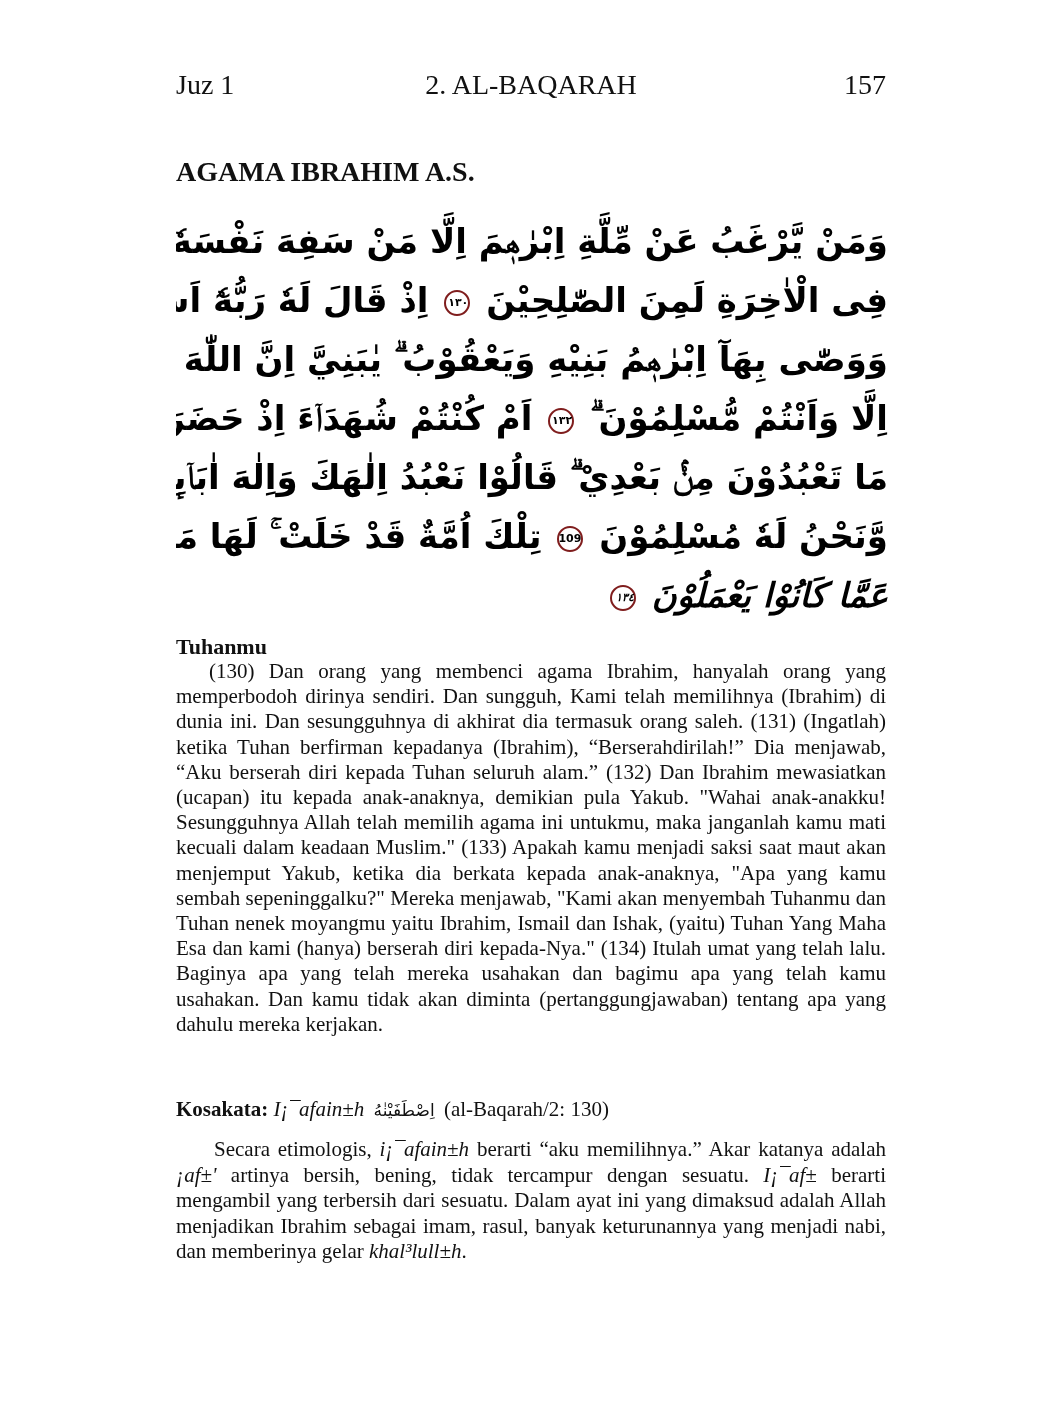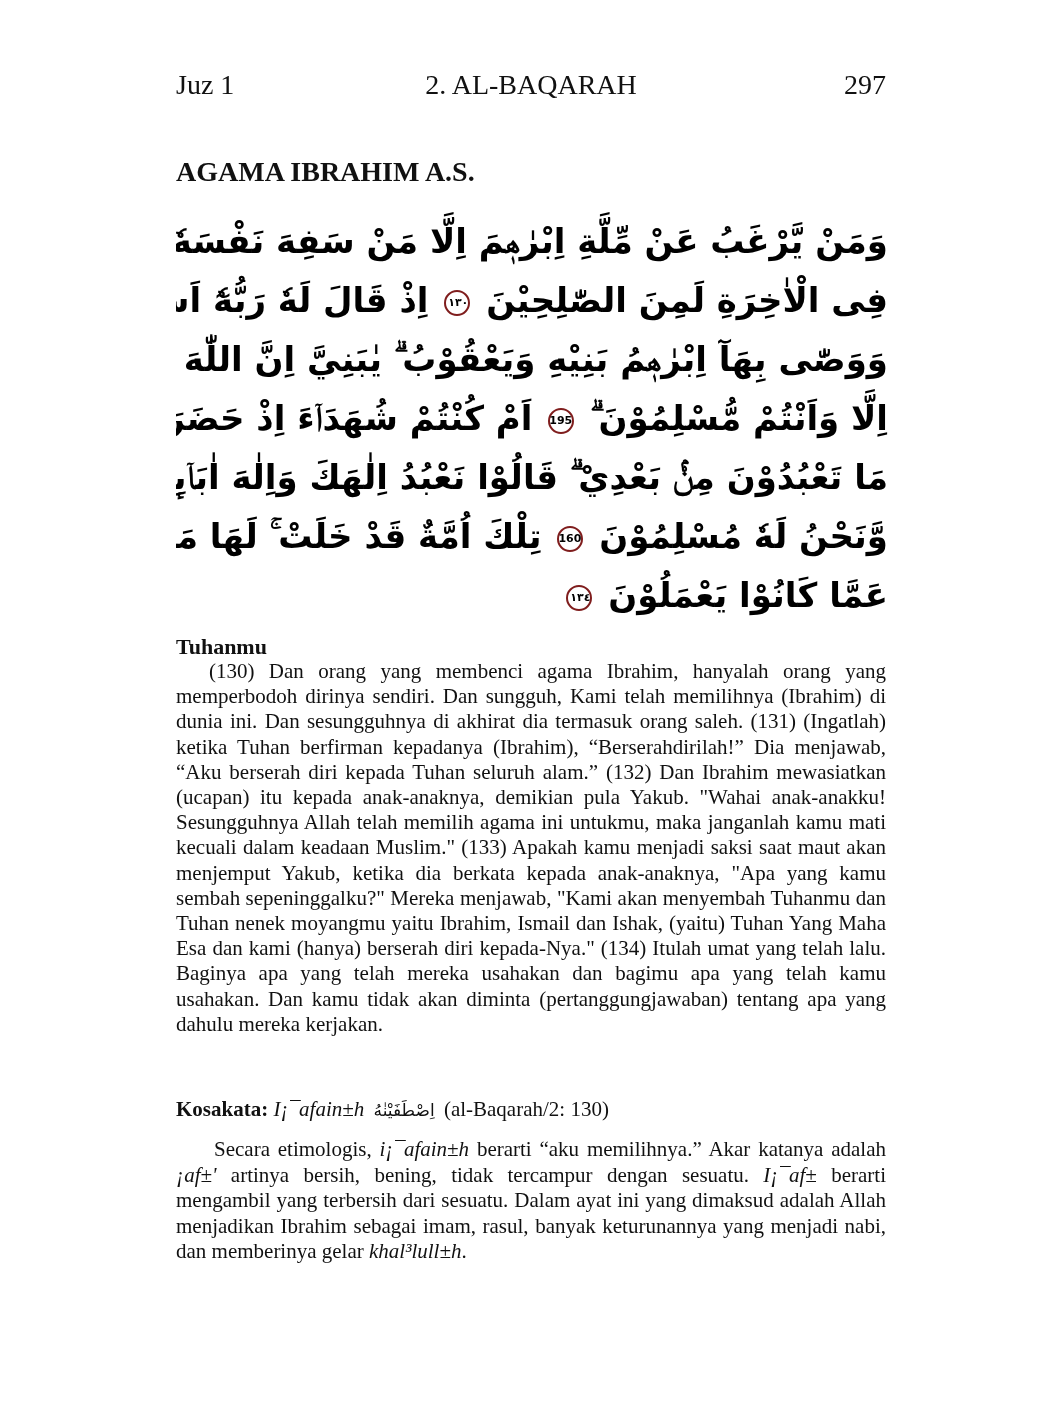--- a/index.html
+++ b/index.html
@@ -23,21 +23,21 @@
   .arabic-block {
     position: absolute; top: 212px; left: 176px; width: 712px; height: 420px;
     direction: rtl; font-family: "DejaVu Sans", sans-serif; font-weight: bold;
     color: #000;
   }
   .arabic-line {
     height: 59px; line-height: 59px; font-size: 34px; white-space: nowrap;
     text-align: justify; text-align-last: justify; overflow: hidden;
     letter-spacing: 0px;
   }
-  .arabic-line.last { text-align-last: right; text-align: right; }
+  .arabic-line.last { text-align-last: right; text-align: right; font-style: italic; }
   .ayah-mark {
     display: inline-block; width: 22px; height: 22px; border: 2px solid #7f1d1d;
     border-radius: 50%; font-size: 11px; line-height: 22px; text-align: center;
     vertical-align: middle; margin: 0 4px; font-weight: bold;
   }
 
   .terjemah-heading {
     position: absolute; top: 633px; left: 176px; font-weight: bold;
     font-size: 22px; line-height: 28px;
   }
@@ -60,49 +60,49 @@
     font-size: 21px; line-height: 25.5px; text-align: justify; text-indent: 38px;
   }
   .kosakata-body i { font-style: italic; }
 </style>
 </head>
 <body>
 
 <div class="running-header">
   <span class="left">Juz 1</span>
   <span class="center">2. AL-BAQARAH</span>
-  <span class="right">297</span>
+  <span class="right">157</span>
 </div>
 
 <div class="section-title">AGAMA IBRAHIM A.S.</div>
 
 <div class="arabic-block">
   <div class="arabic-line">
     <span>وَمَنْ يَّرْغَبُ عَنْ مِّلَّةِ اِبْرٰهٖمَ اِلَّا مَنْ سَفِهَ نَفْسَهٗ ۗ وَلَقَدِ اصْطَفَيْنٰهُ فِى الدُّنْيَا ۚ وَاِنَّهٗ</span>
   </div>
   <div class="arabic-line">
     <span>فِى الْاٰخِرَةِ لَمِنَ الصّٰلِحِيْنَ</span>
     <span class="ayah-mark">١٣٠</span>
     <span>اِذْ قَالَ لَهٗ رَبُّهٗٓ اَسْلِمْ ۙ قَالَ اَسْلَمْتُ لِرَبِّ الْعٰلَمِيْنَ</span>
     
   </div>
   <div class="arabic-line">
     <span>وَوَصّٰى بِهَآ اِبْرٰهٖمُ بَنِيْهِ وَيَعْقُوْبُ ۗ يٰبَنِيَّ اِنَّ اللّٰهَ اصْطَفٰى لَكُمُ الدِّيْنَ فَلَا تَمُوْتُنَّ</span>
   </div>
   <div class="arabic-line">
     <span>اِلَّا وَاَنْتُمْ مُّسْلِمُوْنَ ۗ</span>
-    <span class="ayah-mark">195</span>
+    <span class="ayah-mark">١٣٢</span>
     <span>اَمْ كُنْتُمْ شُهَدَاۤءَ اِذْ حَضَرَ يَعْقُوْبَ الْمَوْتُ ۙ اِذْ قَالَ لِبَنِيْهِ</span>
   </div>
   <div class="arabic-line">
     <span>مَا تَعْبُدُوْنَ مِنْۢ بَعْدِيْ ۗ قَالُوْا نَعْبُدُ اِلٰهَكَ وَاِلٰهَ اٰبَاۤىِٕكَ اِبْرٰهٖمَ وَاِسْمٰعِيْلَ وَاِسْحٰقَ اِلٰهًا وَّاحِدًا ۚ</span>
   </div>
   <div class="arabic-line">
     <span>وَّنَحْنُ لَهٗ مُسْلِمُوْنَ</span>
-    <span class="ayah-mark">160</span>
+    <span class="ayah-mark">109</span>
     <span>تِلْكَ اُمَّةٌ قَدْ خَلَتْ ۚ لَهَا مَا كَسَبَتْ وَلَكُمْ مَّا كَسَبْتُمْ ۚ وَلَا تُسْـَٔلُوْنَ</span>
   </div>
   <div class="arabic-line last">
     <span>عَمَّا كَانُوْا يَعْمَلُوْنَ</span>
     <span class="ayah-mark">١٣٤</span>
   </div>
 </div>
 
 <div class="terjemah-heading">Tuhanmu</div>
 <div class="terjemah-body">(130) Dan orang yang membenci agama Ibrahim, hanyalah orang yang memperbodoh dirinya sendiri. Dan sungguh, Kami telah memilihnya (Ibrahim) di dunia ini. Dan sesungguhnya di akhirat dia termasuk orang saleh. (131) (Ingatlah) ketika Tuhan berfirman kepadanya (Ibrahim), “Berserahdirilah!” Dia menjawab, “Aku berserah diri kepada Tuhan seluruh alam.” (132) Dan Ibrahim mewasiatkan (ucapan) itu kepada anak-anaknya, demikian pula Yakub. "Wahai anak-anakku! Sesungguhnya Allah telah memilih agama ini untukmu, maka janganlah kamu mati kecuali dalam keadaan Muslim." (133) Apakah kamu menjadi saksi saat maut akan menjemput Yakub, ketika dia berkata kepada anak-anaknya, "Apa yang kamu sembah sepeninggalku?" Mereka menjawab, "Kami akan menyembah Tuhanmu dan Tuhan nenek moyangmu yaitu Ibrahim, Ismail dan Ishak, (yaitu) Tuhan Yang Maha Esa dan kami (hanya) berserah diri kepada-Nya." (134) Itulah umat yang telah lalu. Baginya apa yang telah mereka usahakan dan bagimu apa yang telah kamu usahakan. Dan kamu tidak akan diminta (pertanggungjawaban) tentang apa yang dahulu mereka kerjakan.</div>

